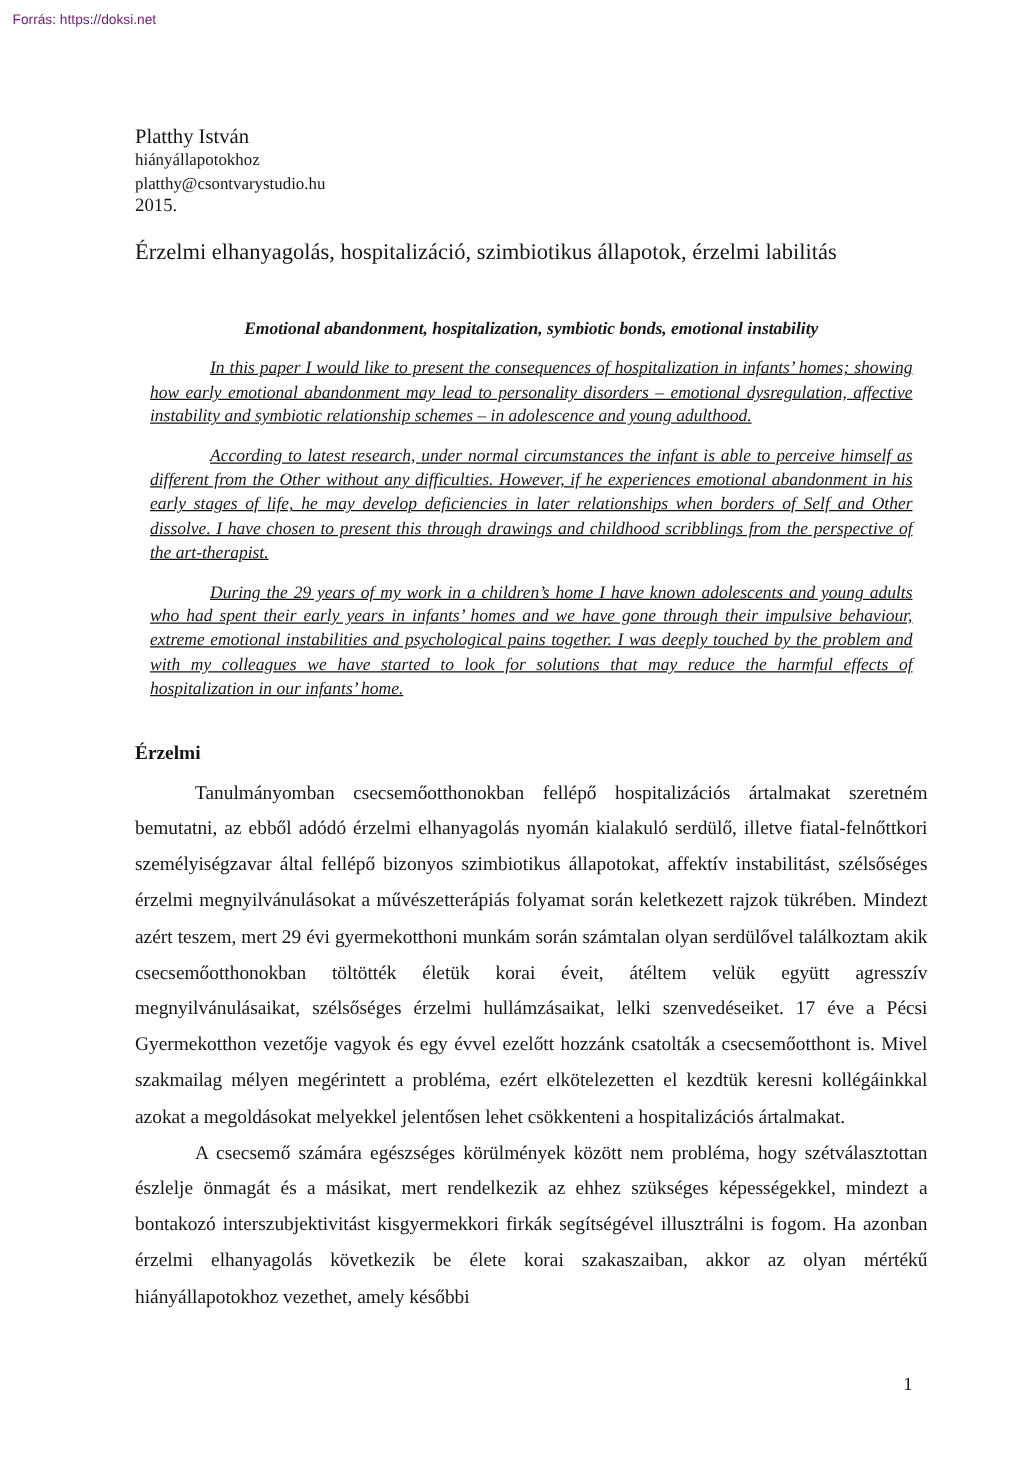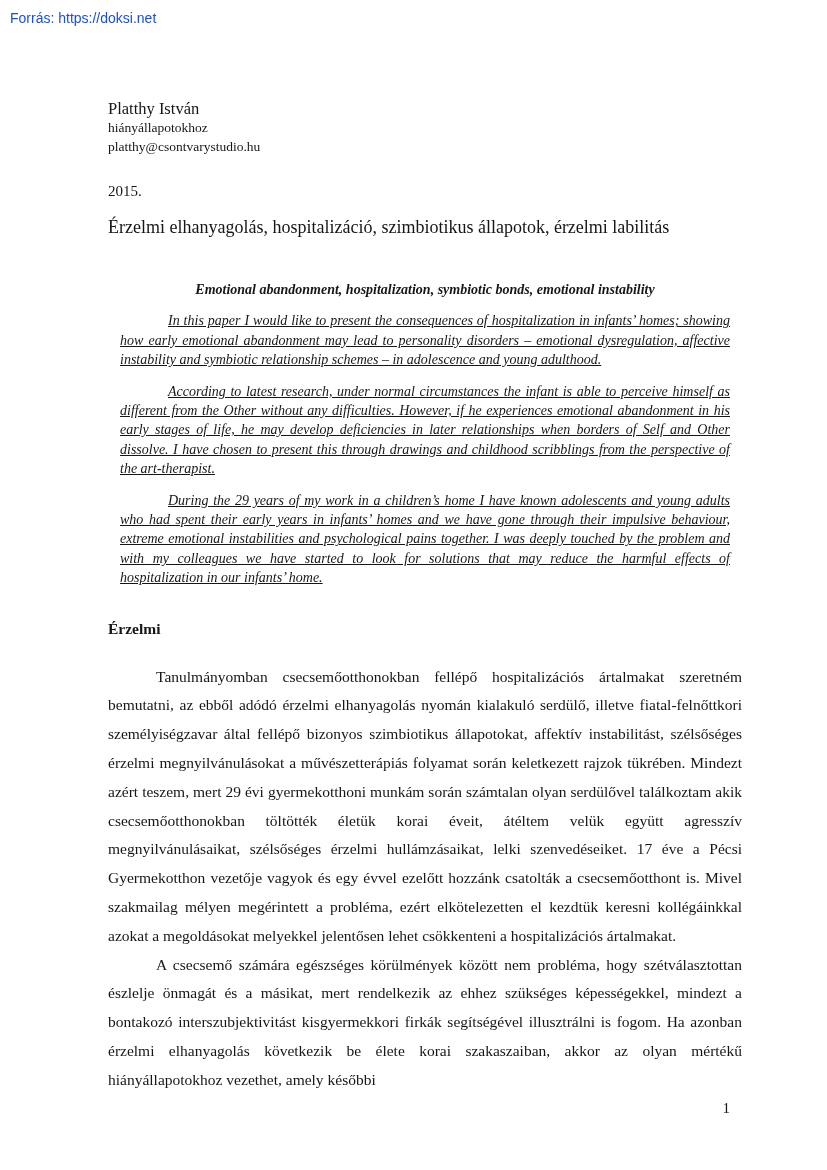--- a/index.html
+++ b/index.html
@@ -14,41 +14,41 @@
     background: #ffffff;
     overflow: hidden;
     font-family: "Liberation Serif", serif;
     color: #161616;
   }
   .source-note {
     position: absolute;
     top: 10px;
     left: 10px;
     font-family: "Liberation Sans", sans-serif;
-    font-size: 14px;
-    color: #1d4ed8;
+    font-size: 11px;
+    color: #701a75;
   }
   .content {
     position: absolute;
     left: 108px;
     top: 98px;
     width: 634px;
   }
   .author-name {
     font-size: 16.5px;
     line-height: 21px;
   }
   .author-role,
   .author-email {
     font-size: 13.5px;
     line-height: 18.5px;
   }
   .year {
     font-size: 15px;
-    margin-top: 27px;
+    margin-top: 1px;
   }
   .doc-title {
     font-size: 18px;
     font-weight: normal;
     margin: 15px 0 12px 0;
     line-height: 24px;
   }
   .abstract {
     margin-top: 41px;
     font-style: italic;
@@ -72,21 +72,21 @@
     line-height: 20px;
   }
   .body-para {
     font-size: 15.5px;
     line-height: 28.8px;
     text-align: justify;
     text-indent: 48px;
     margin: 0;
   }
   .body-block {
-    margin-top: 24px;
+    margin-top: 8px;
   }
   .page-number {
     position: absolute;
     top: 1100px;
     right: 97px;
     font-size: 15px;
   }
 </style>
 </head>
 <body>

